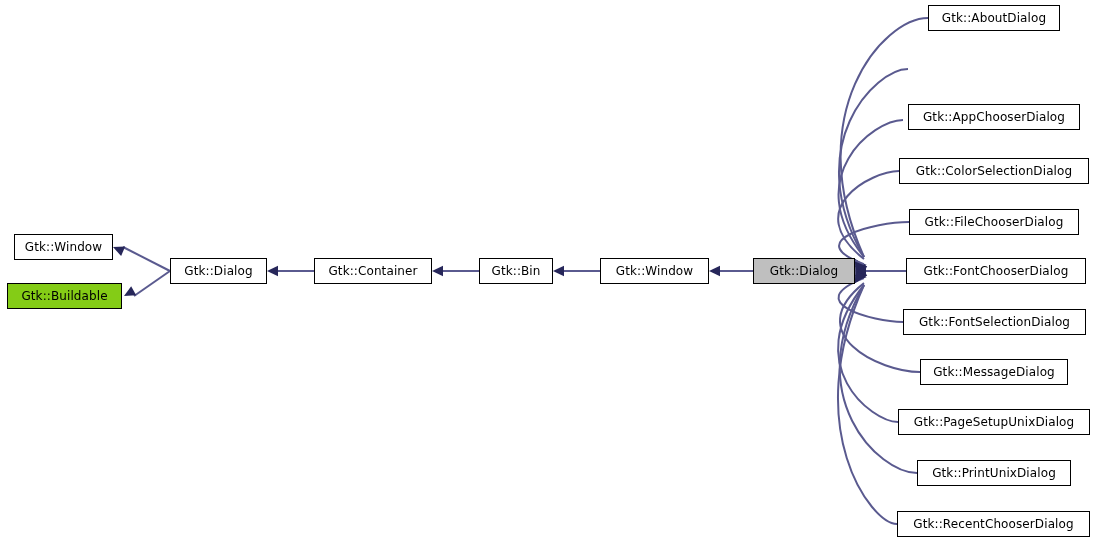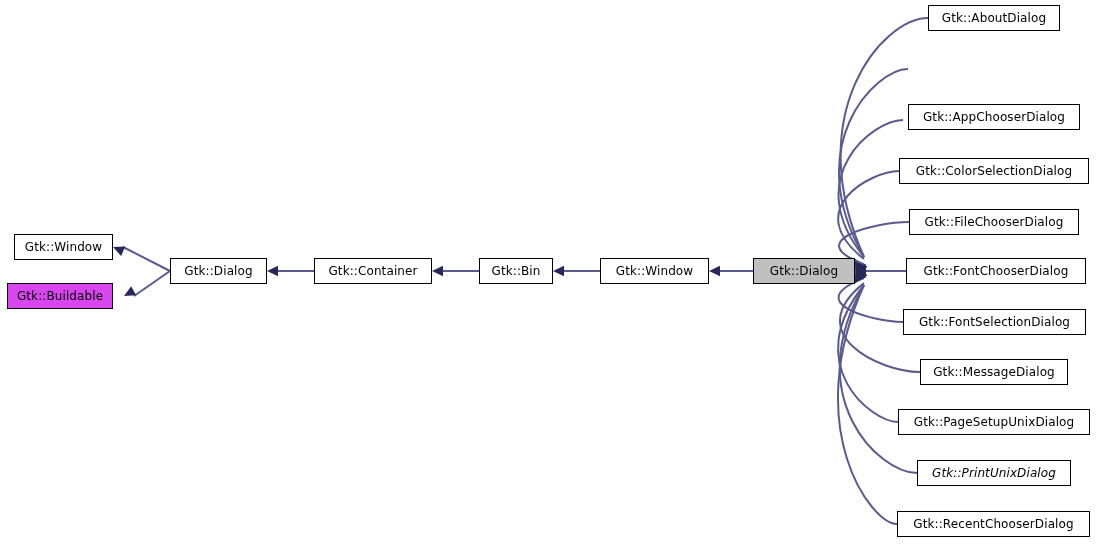--- a/index.html
+++ b/index.html
@@ -151,21 +151,21 @@
       <g>
         <path d="M 897,524 C 870.96,524 800,427.86 864,285" stroke="#5a5a8f" stroke-width="2" fill="none"></path>
         <g transform="translate(855,283) rotate(-62)">
           <path d="M 0,0 L 11,-5.2 L 11,5.2 Z" fill="#27275a"></path>
         </g>
       </g>
     </svg>
 <div class="node" style="left: 14px; top: 234px; width: 99px; height: 26px; border-color: rgb(0, 0, 0); color: rgb(0, 0, 0); background: rgb(255, 255, 255);">
       <span class="node-label">Gtk::Window</span>
     </div>
-    <div class="node" style="left: 7px; top: 283px; width: 106px; height: 26px; border-color: rgb(0, 0, 0); color: rgb(0, 0, 0); background: #d946ef;">
+    <div class="node" style="left: 7px; top: 283px; width: 115px; height: 26px; border-color: rgb(0, 0, 0); color: rgb(0, 0, 0); background: #84cc16;">
       <span class="node-label">Gtk::Buildable</span>
     </div>
     <div class="node" style="left: 170px; top: 258px; width: 97px; height: 26px; border-color: rgb(0, 0, 0); color: rgb(0, 0, 0); background: rgb(255, 255, 255);">
       <span class="node-label">Gtk::Dialog</span>
     </div>
     <div class="node" style="left: 314px; top: 258px; width: 118px; height: 26px; border-color: rgb(0, 0, 0); color: rgb(0, 0, 0); background: rgb(255, 255, 255);">
       <span class="node-label">Gtk::Container</span>
     </div>
     <div class="node" style="left: 479px; top: 258px; width: 74px; height: 26px; border-color: rgb(0, 0, 0); color: rgb(0, 0, 0); background: rgb(255, 255, 255);">
       <span class="node-label">Gtk::Bin</span>
@@ -193,19 +193,19 @@
     </div>
     <div class="node" style="left: 903px; top: 309px; width: 183px; height: 26px; border-color: rgb(0, 0, 0); color: rgb(0, 0, 0); background: rgb(255, 255, 255);">
       <span class="node-label">Gtk::FontSelectionDialog</span>
     </div>
     <div class="node" style="left: 920px; top: 359px; width: 148px; height: 26px; border-color: rgb(0, 0, 0); color: rgb(0, 0, 0); background: rgb(255, 255, 255);">
       <span class="node-label">Gtk::MessageDialog</span>
     </div>
     <div class="node" style="left: 898px; top: 409px; width: 192px; height: 26px; border-color: rgb(0, 0, 0); color: rgb(0, 0, 0); background: rgb(255, 255, 255);">
       <span class="node-label">Gtk::PageSetupUnixDialog</span>
     </div>
-    <div class="node" style="left: 917px; top: 460px; width: 154px; height: 26px; border-color: rgb(0, 0, 0); color: rgb(0, 0, 0); background: rgb(255, 255, 255); font-style: italic;">
+    <div class="node" style="left: 917px; top: 460px; width: 154px; height: 26px; border-color: rgb(0, 0, 0); color: rgb(0, 0, 0); background: rgb(255, 255, 255);">
       <span class="node-label">Gtk::PrintUnixDialog</span>
     </div>
     <div class="node" style="left: 897px; top: 511px; width: 193px; height: 26px; border-color: rgb(0, 0, 0); color: rgb(0, 0, 0); background: rgb(255, 255, 255);">
       <span class="node-label">Gtk::RecentChooserDialog</span>
     </div>
   </div>
 
 </body></html>

